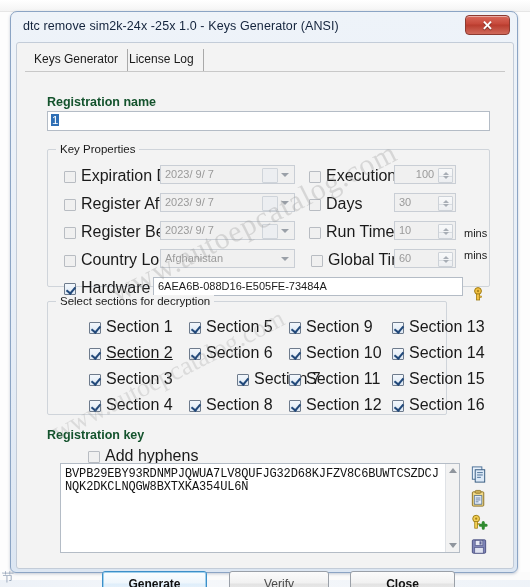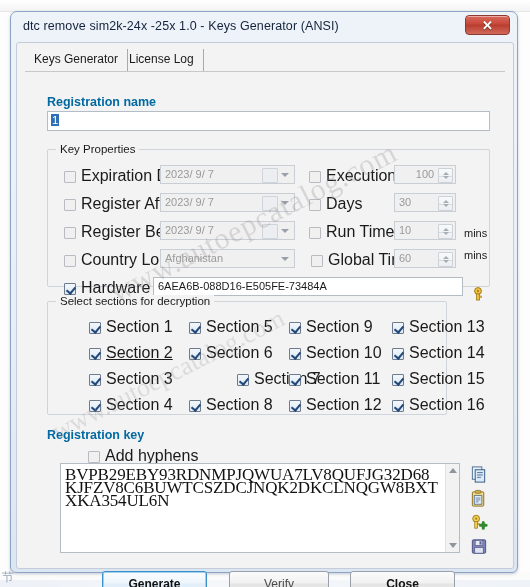--- a/index.html
+++ b/index.html
@@ -99,21 +99,21 @@
   }
   .tab.t1 { left: 0; }
   .tab.t2 { left: 95px; }
   .tab-underline {
     position: absolute; left: 0; top: 22px; width: 480px; height: 1px;
     background: #c8c8c8;
   }
 
   
   .lbl-strong {
-    font-size: 12.5px; font-weight: bold; color: #0369a1;
+    font-size: 12.5px; font-weight: bold; color: #14532d;
   }
 
   
   .reg-name-label { position: absolute; left: 30px; top: 52px; }
   .reg-name-input {
     position: absolute; left: 30px; top: 68px;
     width: 443px; height: 20px;
     background: #ffffff;
     border: 1px solid #b4bcc6;
     font-size: 11.5px;
@@ -244,22 +244,22 @@
   .keyarea {
     position: absolute;
     left: 43px; top: 420px;
     width: 400px; height: 90px;
     background: #ffffff;
     border: 1px solid #b4bcc6;
   }
   .keytext {
     position: absolute; left: 4px; top: 4px;
     width: 374px;
-    font-family: Liberation Serif, serif;
-    font-size: 17px;
+    font-family: Liberation Mono, monospace;
+    font-size: 12px;
     color: #111;
     line-height: 13px;
     word-break: break-all;
     letter-spacing: -.15px;
   }
   .scroll {
     position: absolute;
     right: 0; top: 0; width: 14px; height: 100%;
     background: #f2f2f2;
     border-left: 1px solid #dfe2e6;

